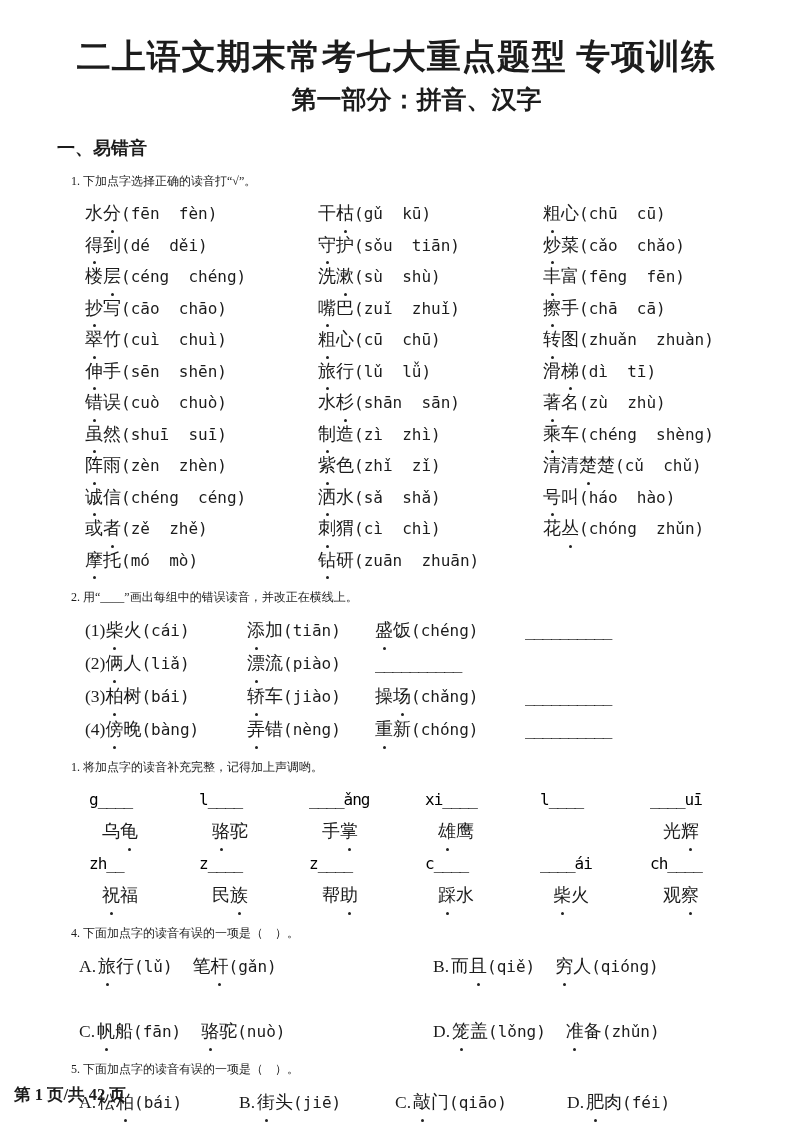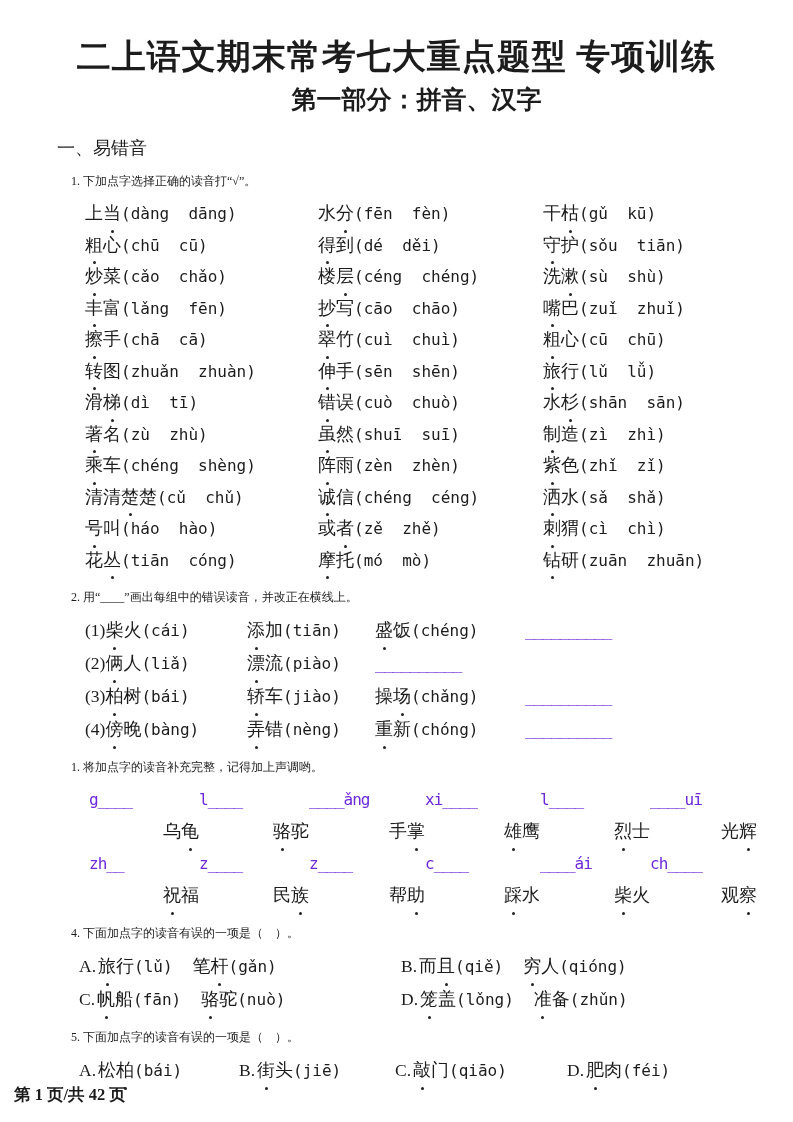--- a/index.html
+++ b/index.html
@@ -25,21 +25,21 @@
     text-align:center;
     font-size:25px;
     font-weight:bold;
     line-height:32px;
     padding-left:40px;
   }
   .content{padding:0 36px 0 57px;}
   .sec-head{
     margin-top:20px;
     font-family:"Liberation Sans", sans-serif;
-    font-weight:normal;
+    font-weight:bold;
     font-size:18px;
     line-height:24px;
   }
   .stem{
     margin:8px 0 4px 14px;
     font-size:12px;
     line-height:26px;
   }
   .han{font-size:18px;display:inline-block;}
   .dc{position:relative;display:inline-block;}
@@ -55,21 +55,21 @@
     font-family:"DejaVu Sans Mono", monospace;
     font-size:16px;
     white-space:pre;
     letter-spacing:0;
   }
   .blank{
     font-family:"DejaVu Sans Mono", monospace;
     font-size:16px;
     white-space:pre;
     letter-spacing:-1px;
-    color:#6d28d9;
+    color:#000000;
   }
   
   .q1-grid{
     margin-left:28px;
     display:grid;
     grid-template-columns:233px 225px 1fr;
   }
   .q1-grid .word{line-height:31.5px;white-space:nowrap;}
   
   .q2-rows{margin-left:28px;}
@@ -81,26 +81,27 @@
   }
   .num{font-size:17.5px;}
   
   .q3-grid{
     margin-left:32px;
     display:grid;
     grid-template-columns:110px 110px 116px 115px 110px 1fr;
   }
   .q3-cell{white-space:nowrap;}
   .q3-blank{line-height:31px;}
-  .q3-word{line-height:33px;padding-left:13px;text-align:right;}
+  .q3-word{line-height:33px;padding-left:13px;}
   
   .q4-grid{
     margin-left:22px;
     display:grid;
     grid-template-columns:322px 1fr;
+    gap:32px;
   }
   .q5-grid{
     margin-left:22px;
     display:grid;
     grid-template-columns:160px 156px 172px 1fr;
   }
   .opt{line-height:33px;white-space:nowrap;}
   .opt-label{font-size:17.5px;margin-right:2px;}
   .w2{margin-left:20px;}
   .footer{
@@ -121,39 +122,38 @@
   <h1 class="title">二上语文期末常考七大重点题型 专项训练</h1>
   <h2 class="subtitle">第一部分：拼音、汉字</h2>
 
   <div class="content">
 
     <div class="sec-head">一、易错音</div>
 
     <div class="stem">1. 下加点字选择正确的读音打“√”。</div>
     <div class="q1-grid">
 
-        <div class="word"><span class="han">上</span><span class="han dc">当</span><span class="han"></span><span class="py">(dàng  dāng)</span></div>
 
         <div class="word"><span class="han">水</span><span class="han dc">分</span><span class="han"></span><span class="py">(fēn  fèn)</span></div>
 
         <div class="word"><span class="han">干</span><span class="han dc">枯</span><span class="han"></span><span class="py">(gǔ  kū)</span></div>
 
         <div class="word"><span class="han"></span><span class="han dc">粗</span><span class="han">心</span><span class="py">(chū  cū)</span></div>
 
         <div class="word"><span class="han"></span><span class="han dc">得</span><span class="han">到</span><span class="py">(dé  děi)</span></div>
 
         <div class="word"><span class="han"></span><span class="han dc">守</span><span class="han">护</span><span class="py">(sǒu  tiān)</span></div>
 
         <div class="word"><span class="han"></span><span class="han dc">炒</span><span class="han">菜</span><span class="py">(cǎo  chǎo)</span></div>
 
         <div class="word"><span class="han">楼</span><span class="han dc">层</span><span class="han"></span><span class="py">(céng  chéng)</span></div>
 
         <div class="word"><span class="han">洗</span><span class="han dc">漱</span><span class="han"></span><span class="py">(sù  shù)</span></div>
 
-        <div class="word"><span class="han"></span><span class="han dc">丰</span><span class="han">富</span><span class="py">(lǎng  fēn)</span></div>
+        <div class="word"><span class="han"></span><span class="han dc">丰</span><span class="han">富</span><span class="py">(fēng  fēn)</span></div>
 
         <div class="word"><span class="han"></span><span class="han dc">抄</span><span class="han">写</span><span class="py">(cāo  chāo)</span></div>
 
         <div class="word"><span class="han"></span><span class="han dc">嘴</span><span class="han">巴</span><span class="py">(zuǐ  zhuǐ)</span></div>
 
         <div class="word"><span class="han"></span><span class="han dc">擦</span><span class="han">手</span><span class="py">(chā  cā)</span></div>
 
         <div class="word"><span class="han"></span><span class="han dc">翠</span><span class="han">竹</span><span class="py">(cuì  chuì)</span></div>
 
         <div class="word"><span class="han"></span><span class="han dc">粗</span><span class="han">心</span><span class="py">(cū  chū)</span></div>
@@ -187,21 +187,21 @@
         <div class="word"><span class="han"></span><span class="han dc">诚</span><span class="han">信</span><span class="py">(chéng  céng)</span></div>
 
         <div class="word"><span class="han"></span><span class="han dc">洒</span><span class="han">水</span><span class="py">(sǎ  shǎ)</span></div>
 
         <div class="word"><span class="han"></span><span class="han dc">号</span><span class="han">叫</span><span class="py">(háo  hào)</span></div>
 
         <div class="word"><span class="han">或</span><span class="han dc">者</span><span class="han"></span><span class="py">(zě  zhě)</span></div>
 
         <div class="word"><span class="han"></span><span class="han dc">刺</span><span class="han">猬</span><span class="py">(cì  chì)</span></div>
 
-        <div class="word"><span class="han">花</span><span class="han dc">丛</span><span class="han"></span><span class="py">(tiān  cóng)</span></div>
+        <div class="word"><span class="han">花</span><span class="han dc">丛</span><span class="han"></span><span class="py">(chóng  zhǔn)</span></div>
 
         <div class="word"><span class="han"></span><span class="han dc">摩</span><span class="han">托</span><span class="py">(mó  mò)</span></div>
 
         <div class="word"><span class="han"></span><span class="han dc">钻</span><span class="han">研</span><span class="py">(zuān  zhuān)</span></div>
 
     </div>
 
     <div class="stem">2. 用“____”画出每组中的错误读音，并改正在横线上。</div>
     <div class="q2-rows">
 
@@ -252,21 +252,20 @@
           <div class="q3-word"><span class="han">手</span><span class="han dc">掌</span><span class="han"></span></div>
         </div>
 
         <div class="q3-cell">
           <div class="q3-blank"><span class="blank">xi____</span></div>
           <div class="q3-word"><span class="han"></span><span class="han dc">雄</span><span class="han">鹰</span></div>
         </div>
 
         <div class="q3-cell">
           <div class="q3-blank"><span class="blank">l____</span></div>
-          <div class="q3-word"><span class="han"></span><span class="han dc">烈</span><span class="han">士</span></div>
         </div>
 
         <div class="q3-cell">
           <div class="q3-blank"><span class="blank">____uī</span></div>
           <div class="q3-word"><span class="han">光</span><span class="han dc">辉</span><span class="han"></span></div>
         </div>
 
     </div>
     <div class="q3-grid">
 

